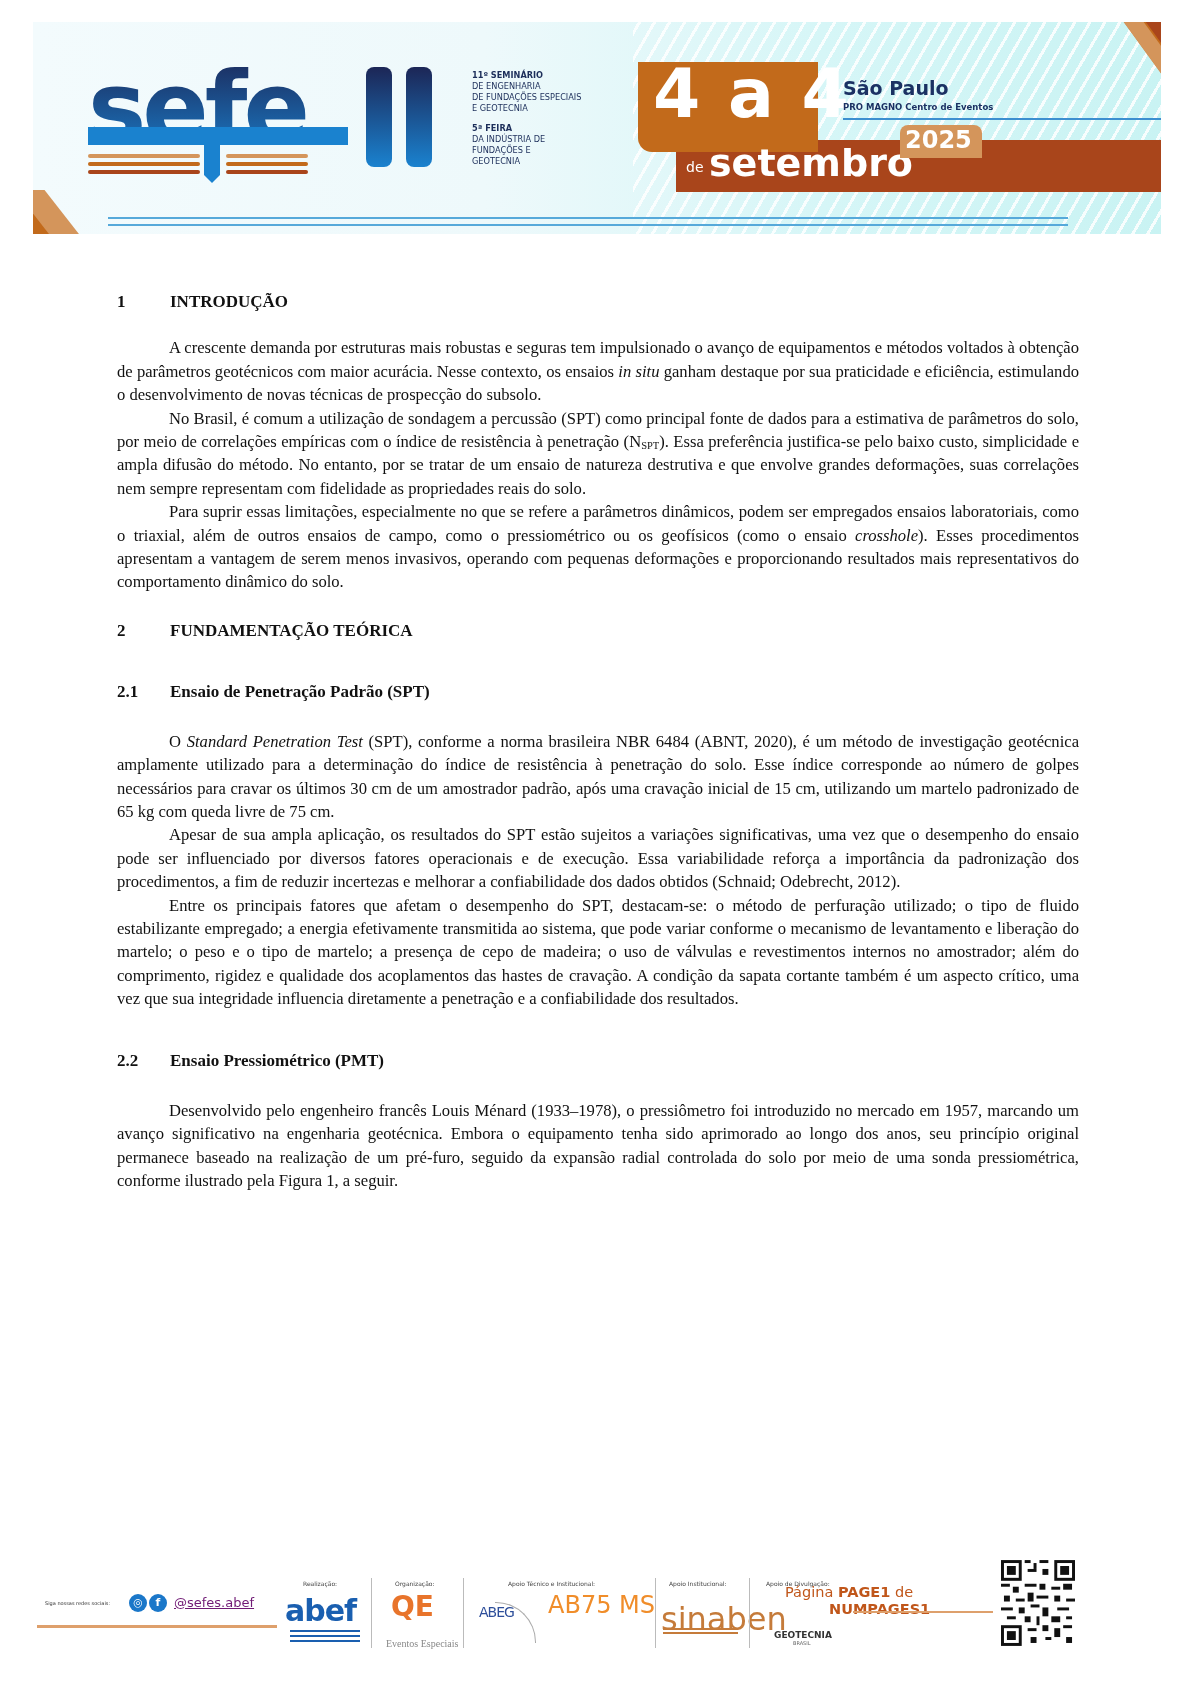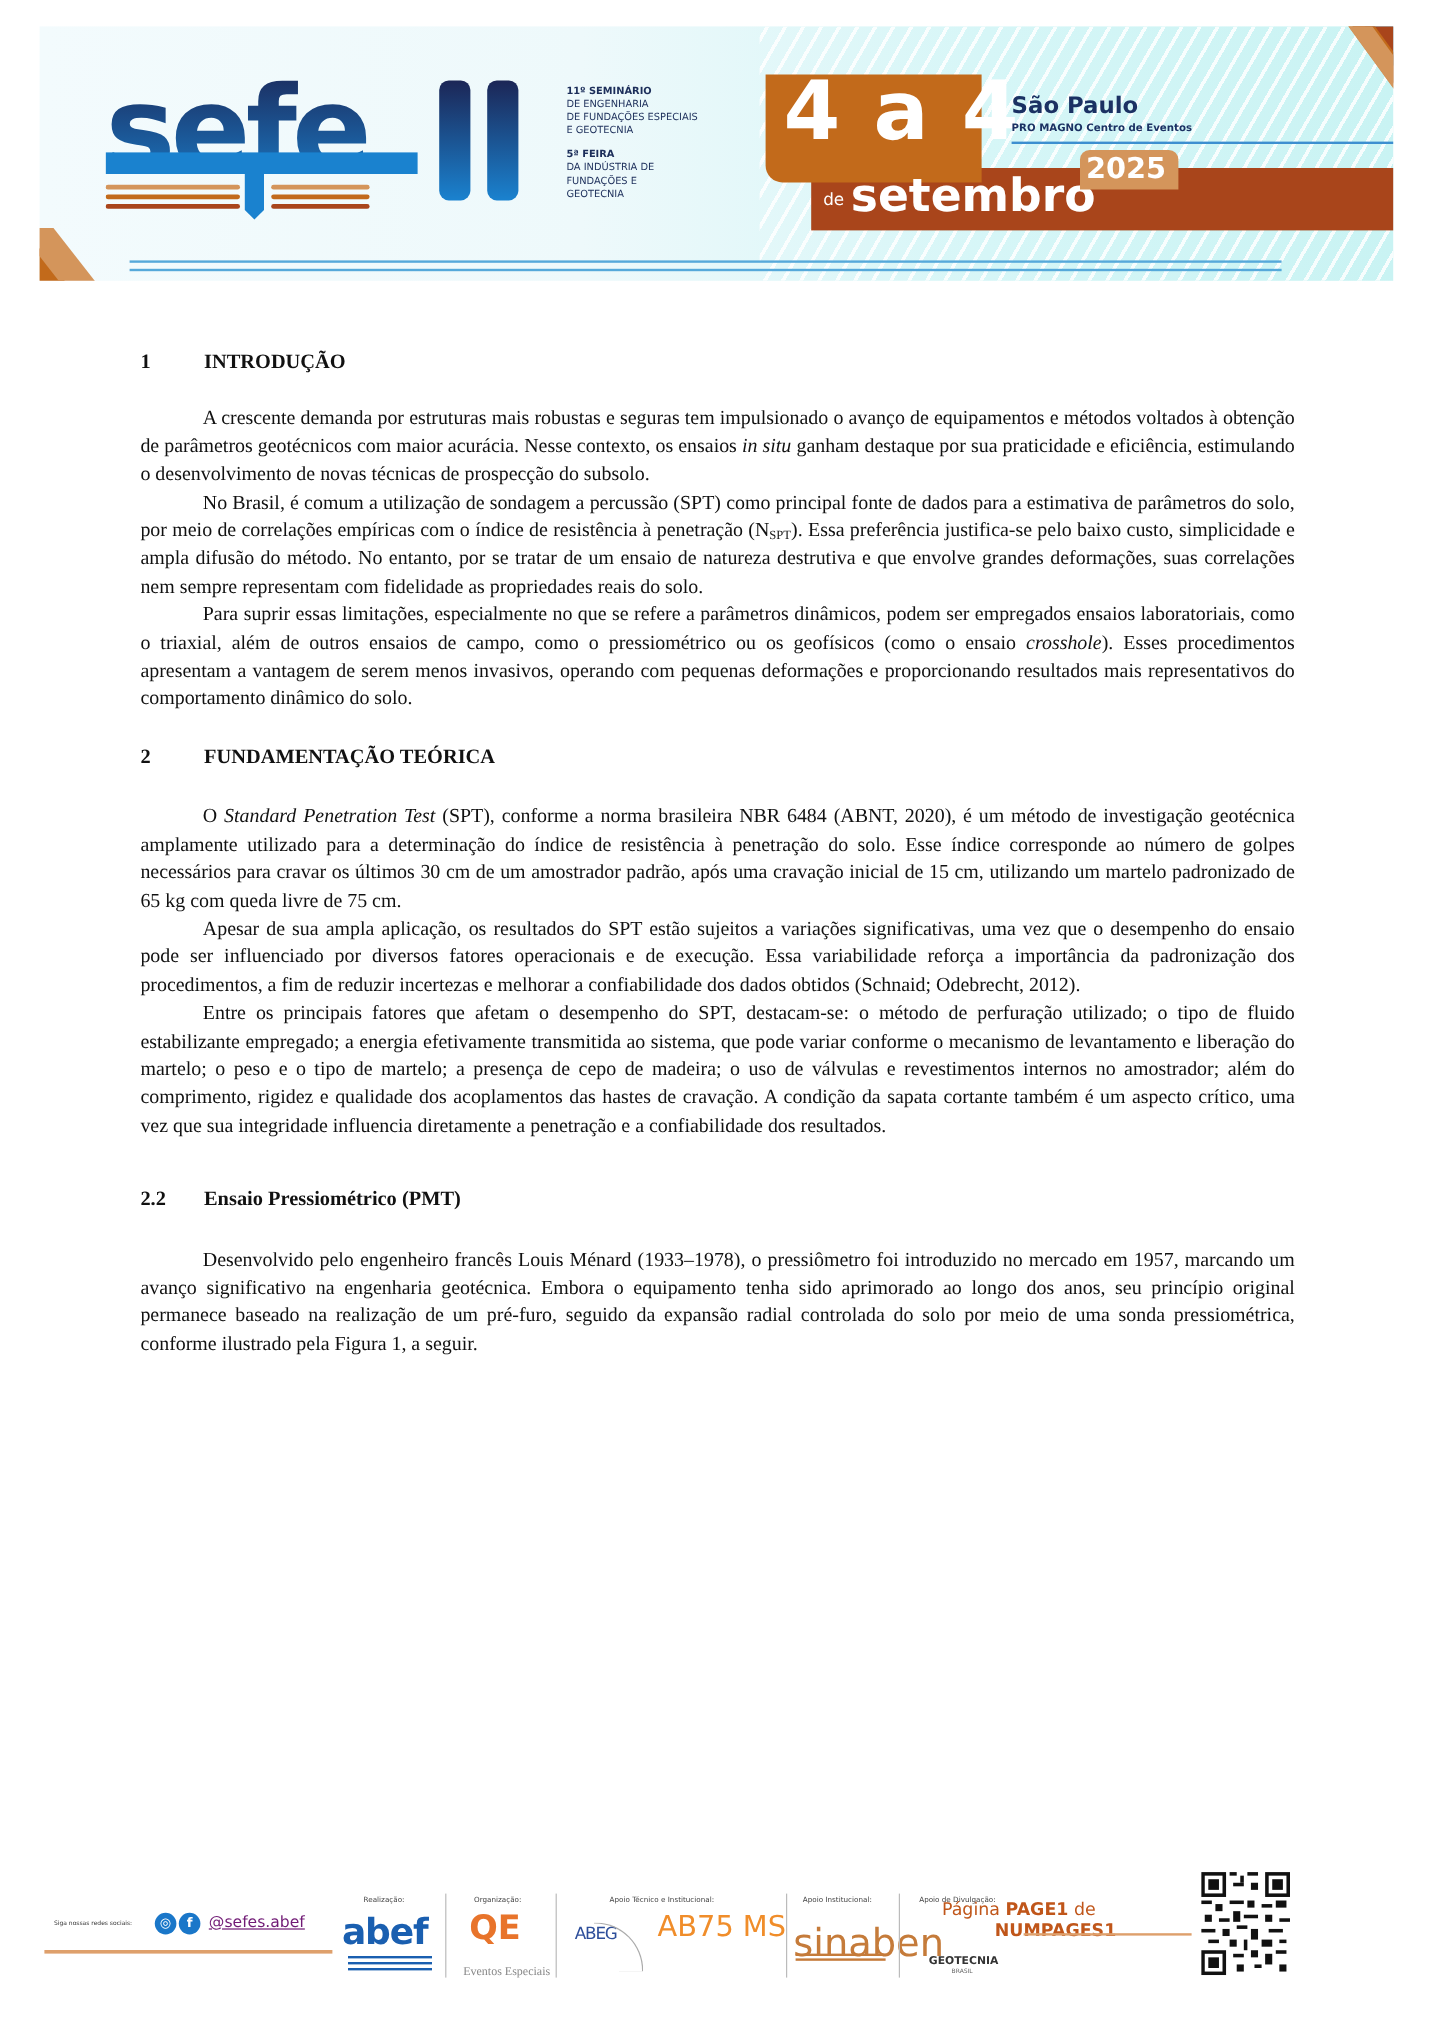--- a/index.html
+++ b/index.html
@@ -116,20 +116,24 @@
 
   <p style="margin-top:23px;"><span>A crescente demanda por estruturas mais robustas e seguras tem impulsionado o avanço de equipamentos e métodos voltados à obtenção de parâmetros geotécnicos com maior acurácia. Nesse contexto, os ensaios</span> <i>in situ</i> <span>ganham destaque por sua praticidade e eficiência, estimulando o desenvolvimento de novas técnicas de prospecção do subsolo.</span></p>
   <p><span>No Brasil, é comum a utilização de sondagem a percussão (SPT) como principal fonte de dados para a estimativa de parâmetros do solo, por meio de correlações empíricas com o índice de resistência à penetração (N</span><sub>SPT</sub><span>). Essa preferência justifica-se pelo baixo custo, simplicidade e ampla difusão do método. No entanto, por se tratar de um ensaio de natureza destrutiva e que envolve grandes deformações, suas correlações nem sempre representam com fidelidade as propriedades reais do solo.</span></p>
   <p><span>Para suprir essas limitações, especialmente no que se refere a parâmetros dinâmicos, podem ser empregados ensaios laboratoriais, como o triaxial, além de outros ensaios de campo, como o pressiométrico ou os geofísicos (como o ensaio</span> <i>crosshole</i><span>). Esses procedimentos apresentam a vantagem de serem menos invasivos, operando com pequenas deformações e proporcionando resultados mais representativos do comportamento dinâmico do solo.</span></p>
 
   <h2 class="heading" style="margin-top:25px;">
     <span class="num">2</span>
     <span>FUNDAMENTAÇÃO TEÓRICA</span>
   </h2>
 
+  <h3 class="heading" style="margin-top:38px;">
+    <span class="num">2.1</span>
+    <span>Ensaio de Penetração Padrão (SPT)</span>
+  </h3>
 
   <p style="margin-top:26px;"><span>O</span> <i>Standard Penetration Test</i> <span>(SPT), conforme a norma brasileira NBR 6484 (ABNT, 2020), é um método de investigação geotécnica amplamente utilizado para a determinação do índice de resistência à penetração do solo. Esse índice corresponde ao número de golpes necessários para cravar os últimos 30 cm de um amostrador padrão, após uma cravação inicial de 15 cm, utilizando um martelo padronizado de 65 kg com queda livre de 75 cm.</span></p>
   <p>Apesar de sua ampla aplicação, os resultados do SPT estão sujeitos a variações significativas, uma vez que o desempenho do ensaio pode ser influenciado por diversos fatores operacionais e de execução. Essa variabilidade reforça a importância da padronização dos procedimentos, a fim de reduzir incertezas e melhorar a confiabilidade dos dados obtidos (Schnaid; Odebrecht, 2012).</p>
   <p>Entre os principais fatores que afetam o desempenho do SPT, destacam-se: o método de perfuração utilizado; o tipo de fluido estabilizante empregado; a energia efetivamente transmitida ao sistema, que pode variar conforme o mecanismo de levantamento e liberação do martelo; o peso e o tipo de martelo; a presença de cepo de madeira; o uso de válvulas e revestimentos internos no amostrador; além do comprimento, rigidez e qualidade dos acoplamentos das hastes de cravação. A condição da sapata cortante também é um aspecto crítico, uma vez que sua integridade influencia diretamente a penetração e a confiabilidade dos resultados.</p>
 
   <h3 class="heading" style="margin-top:38px;">
     <span class="num">2.2</span>
     <span>Ensaio Pressiométrico (PMT)</span>
   </h3>
 

